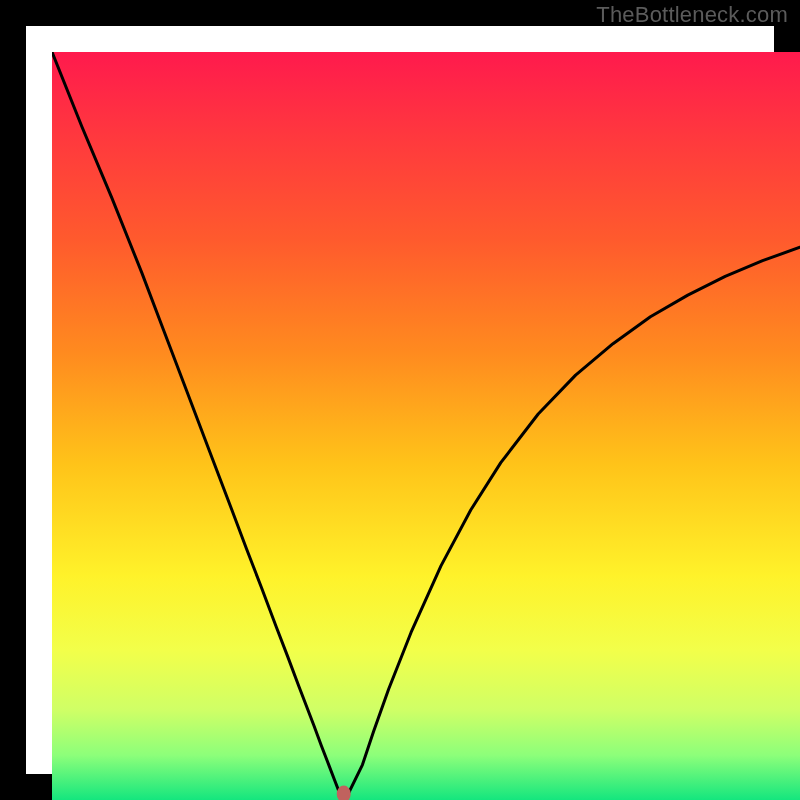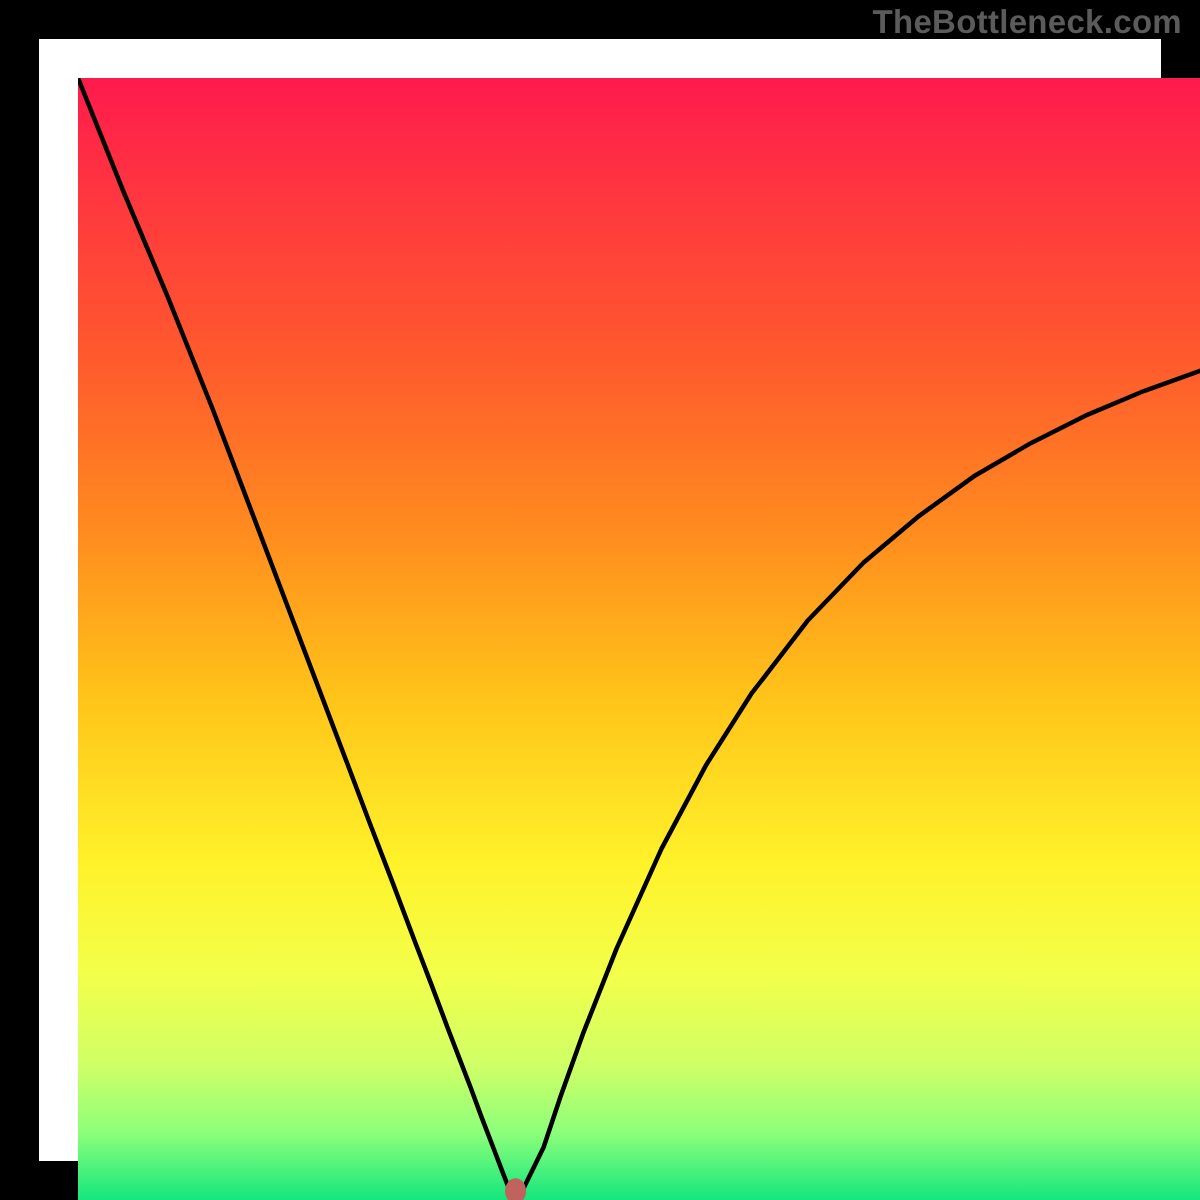--- a/index.html
+++ b/index.html
@@ -27,21 +27,21 @@
     left: 26px;
     top: 26px;
     width: 748px;
     height: 748px;
   }
   .watermark {
     position: absolute;
     top: 2px;
     right: 12px;
     font-size: 22px;
-    font-weight: 700;
+    font-weight: 400;
     color: #5b5b5b;
     letter-spacing: 0.2px;
     z-index: 5;
     user-select: none;
     font-family: Arial, Helvetica, sans-serif;
   }
   svg.bg, svg.curve, svg.marker {
     position: absolute;
     left: 0;
     top: 0;

